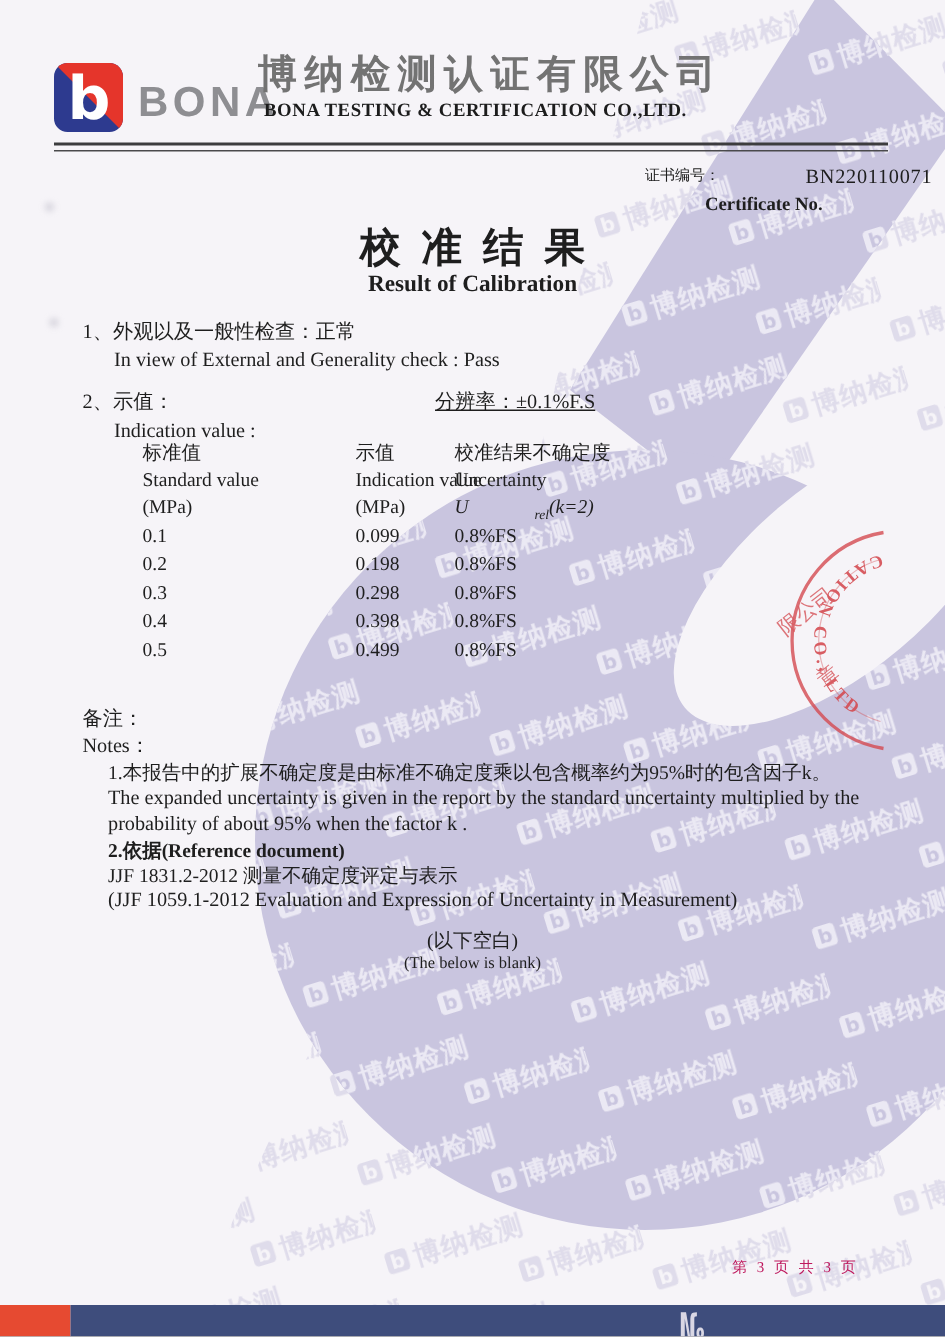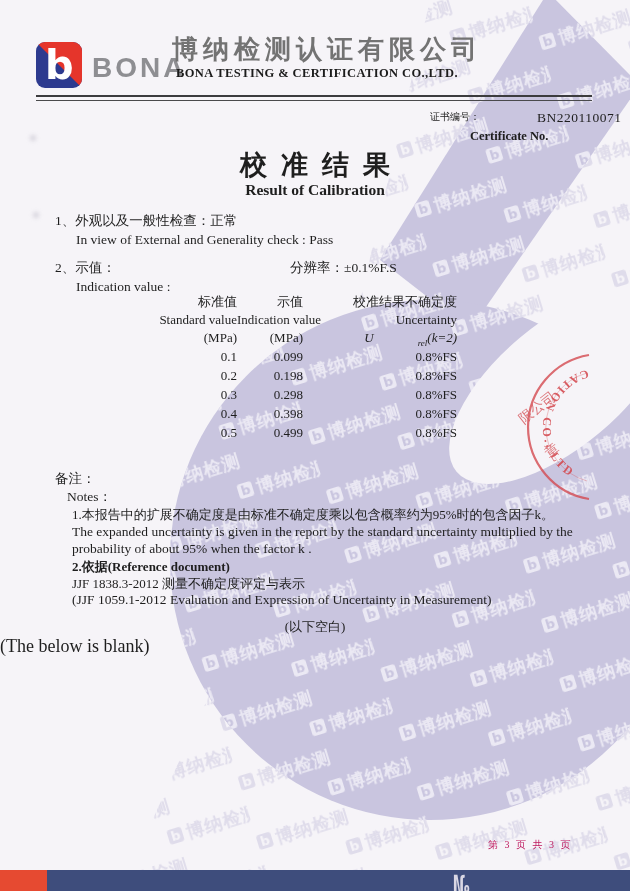--- a/index.html
+++ b/index.html
@@ -27,43 +27,43 @@
   .cert-no{left:537px;top:110px;font-size:13.5px;letter-spacing:.5px;}
 
   
   .title-cn{left:0;right:0;top:147px;text-align:center;font-size:27px;font-weight:bold;letter-spacing:14px;padding-left:14px;}
   .title-en{left:0;right:0;top:181px;text-align:center;font-size:15.5px;font-weight:bold;}
 
   .t13{font-size:13.5px;}
   .s1-cn{left:55px;top:212px;}
   .s1-en{left:76px;top:232px;}
   .s2-cn{left:55px;top:259px;}
-  .s2-res{left:290px;top:259px;}
+  .s2-res{left:290px;top:259px;text-decoration:underline;}
   .s2-en{left:76px;top:279px;}
 
   
   .caltable{position:absolute;left:95px;top:293px;width:362px;z-index:2;}
   .trow{display:grid;grid-template-columns:142px 66px 154px;height:18.5px;}
   .trow.data{height:19.2px;}
-  .tcell{text-align:right;font-size:13px;white-space:nowrap;}
+  .tcell{text-align:left;font-size:13px;white-space:nowrap;}
   .u-it{font-style:italic;}
   sub{font-size:9px;padding-left:44px;}
 
   
   .n-cn{left:55px;top:470px;}
-  .n-en{left:55px;top:488px;margin-left:12px;}
+  .n-en{left:55px;top:488px;}
   .nl1{left:72px;top:506px;font-size:13px;}
   .nl2{left:72px;top:524px;}
   .nl3{left:72px;top:541px;}
   .nl4{left:72px;top:558px;font-size:13px;font-weight:bold;}
   .nl5{left:72px;top:575px;font-size:13px;}
   .nl6{left:72px;top:592px;}
 
   .blank-cn{left:0;right:0;top:618px;text-align:center;font-size:13px;}
-  .blank-en{left:0;right:0;top:636px;font-size:18px;}
+  .blank-en{left:0;right:0;top:636px;text-align:center;font-size:11px;}
 
   
   .pageinfo{left:488px;top:838px;font-size:10px;letter-spacing:2px;color:#be185d;}
   .bar-red{position:absolute;left:0;top:870px;width:47px;height:21px;background:#e64a31;z-index:3;}
   .bar-blue{position:absolute;left:47px;top:870px;width:583px;height:21px;background:#3e4d7c;z-index:3;}
   .serial{position:absolute;left:452px;top:872px;z-index:4;color:#d9d7e4;
           font-size:29px;font-family:"DejaVu Sans Mono","Liberation Mono",monospace;
           letter-spacing:3px;line-height:1;}
   .stamp{position:absolute;left:490px;top:335px;z-index:5;opacity:.88;}
 
@@ -201,21 +201,21 @@
         <div class="tcell">0.8%FS</div>
       </div>
     </div>
 
     <div class="abs t13 n-cn">备注：</div>
     <div class="abs t13 n-en">Notes：</div>
     <div class="abs nl1">1.本报告中的扩展不确定度是由标准不确定度乘以包含概率约为95%时的包含因子k。</div>
     <div class="abs t13 nl2">The expanded uncertainty is given in the report by the standard uncertainty multiplied by the</div>
     <div class="abs t13 nl3">probability of about 95% when the factor k .</div>
     <div class="abs nl4">2.依据(Reference document)</div>
-    <div class="abs nl5">JJF 1838.3-2012 测量不确定度评定与表示</div>
+    <div class="abs nl5">JJF 1831.2-2012 测量不确定度评定与表示</div>
     <div class="abs t13 nl6">(JJF 1059.1-2012 Evaluation and Expression of Uncertainty in Measurement)</div>
 
     <div class="abs blank-cn">(以下空白)</div>
     <div class="abs blank-en">(The below is blank)</div>
 
     <div class="abs pageinfo">第 3 页 共 3 页</div>
   </div>
 
   <svg class="stamp" width="140" height="175" viewBox="0 0 140 175">
     <g stroke="#d4494f" fill="none" stroke-width="2.2" opacity="0.9">

